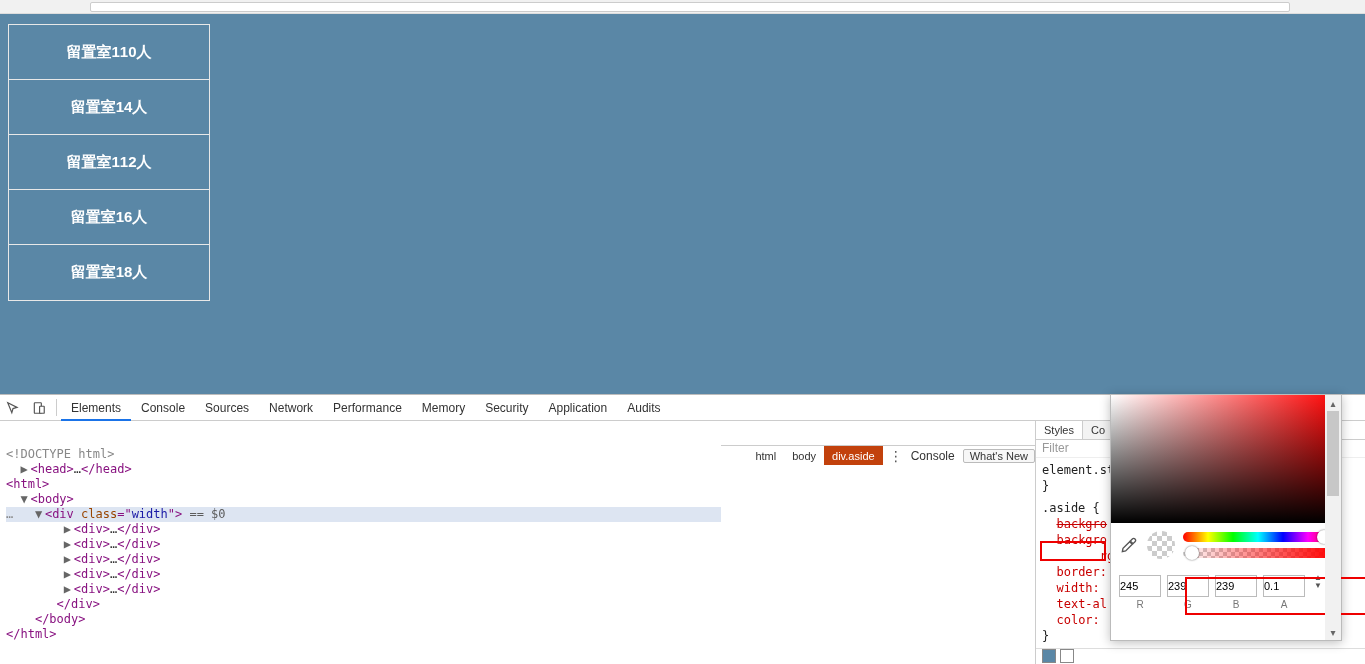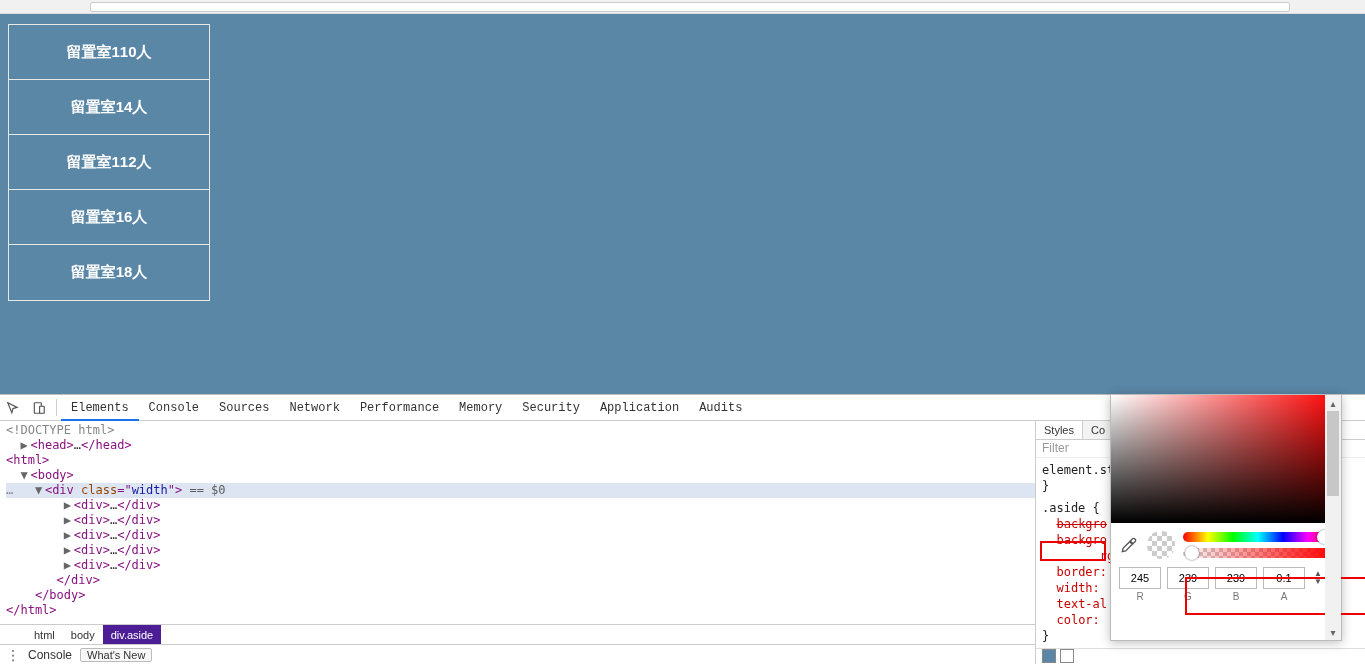--- a/index.html
+++ b/index.html
@@ -22,44 +22,44 @@
   }
   .aside-panel .row:last-child { border-bottom: none; }
   .aside-panel .row .label { }
   .aside-panel .row .count { }
 
   
   .devtools { height: calc(664px - 394px); border-top: 1px solid #bcbcbc; display:flex; flex-direction:column; background:#fff; font-size:12px; color:#333; }
   .dt-tabs { height: 26px; border-bottom:1px solid #ccc; display:flex; align-items:stretch; }
   .dt-tabs .ico { width:26px; display:flex; align-items:center; justify-content:center; color:#666; font-size:13px;}
   .dt-tabs .sep { width:1px; background:#ccc; margin: 4px 4px;}
-  .dt-tabs .tab { padding: 0 10px; display:flex; align-items:center; color:#333; cursor:default; position:relative;font-family:Liberation Mono, monospace;}
+  .dt-tabs .tab { padding: 0 10px; display:flex; align-items:center; color:#333; cursor:default; position:relative;}
   .dt-tabs .tab.active { color:#333; }
   .dt-tabs .tab.active::after { content:""; position:absolute; left:0; right:0; bottom:-1px; height:2px; background:#1a73e8;}
   
   .dt-body { flex:1; display:flex; min-height:0;}
   
   
-  .dom-panel { flex:1; display:flex; flex-direction:column; min-width:0; }
+  .dom-panel { flex:1; display:flex; flex-direction:row; min-width:0;margin-top:24px; }
   .dom-tree { flex:1; overflow:auto; font-family: Consolas, monospace; font-size:12px; line-height:15px; padding: 2px 0 2px 6px; color:#222; }
   .dom-tree .ln { white-space: pre; }
   .dom-tree .tag { color:#881280; }
   .dom-tree .attr { color:#994500; }
   .dom-tree .val { color:#1a1aa6; }
   .dom-tree .punc { color:#881280; }
   .dom-tree .txt { color:#333; }
   .dom-tree .gray { color:#888; }
   .dom-tree .caret { color:#666; display:inline-block; width:10px;}
   .dom-tree .sel { background:#dde5f2; }
   .dom-tree .eq { color:#5c5c5c;}
   .dom-tree .dots{ color:#888;}
   
   .breadcrumb { height:20px; border-top:1px solid #ccc; display:flex; align-items:stretch; font-size:11px;padding-left:26px;}
   .breadcrumb .crumb { padding:0 8px; display:flex; align-items:center; color:#333; cursor:default;}
-  .breadcrumb .crumb.sel { background:#4c1d95; color:#fff;}
+  .breadcrumb .crumb.sel { background:#c2410c; color:#fff;}
   
   .console-drawer { height:20px; border-top:1px solid #ccc; display:flex; align-items:center; padding-left:6px; gap:8px; color:#333;}
   .console-drawer .menu { font-size:14px; color:#555;}
   .console-drawer .wn { border:1px solid #bbb; background:#f7f7f7; padding:0 6px; font-size:11px; border-radius:2px;}
   
   
   .styles-panel { width:330px; border-left:1px solid #ccc; display:flex; flex-direction:column; position:relative;}
   .styles-tabs { height:26px; border-bottom:1px solid #ccc; display:flex;}
   .styles-tabs .stab { padding:0 8px; display:flex; align-items:center; border-right:1px solid #ccc; font-size:11px; background:#f3f3f3; cursor:default;}
   .styles-tabs .stab.active { background:#fff;}
@@ -99,21 +99,21 @@
     position:relative;}
   .hue .thumb, .alpha .thumb { position:absolute; right:2px; top:-2px; width:14px; height:14px; border-radius:50%; background:#fff; box-shadow:0 0 2px rgba(0,0,0,0.6);}
   .alpha { height:10px; border-radius:5px; position:relative;
     background:
       linear-gradient(to right, rgba(255,0,0,0), #f00),
       linear-gradient(45deg,#ccc 25%,transparent 25%,transparent 75%,#ccc 75%),
       linear-gradient(45deg,#ccc 25%,#fff 25%,#fff 75%,#ccc 75%);
     background-size:auto,8px 8px,8px 8px; background-position:0 0,0 0,4px 4px;}
   .alpha .thumb { right:auto; left:2px;}
   .cp-inputs { display:flex; padding:6px 8px 2px 8px; gap:6px; align-items:center;}
-  .cp-inputs input { width:42px; height:22px; text-align:center; border:1px solid #bbb; font-size:11px;}
+  .cp-inputs input { width:42px; height:22px; text-align:left; border:1px solid #bbb; font-size:11px;margin-top:8px;}
   .cp-inputs .spin { width:14px; display:flex; flex-direction:column; font-size:8px; color:#555; line-height:8px; align-items:center;}
   .cp-labels { display:flex; padding:0 8px 4px 8px; gap:6px;}
   .cp-labels span { width:42px; text-align:center; font-size:10px; color:#777;}
   .scrollbar-fake { position:absolute; right:0; top:0; bottom:0; width:16px; background:#f1f1f1;}
   .scrollbar-fake .up,.scrollbar-fake .dn{height:16px;display:flex;align-items:center;justify-content:center;color:#666;font-size:10px;}
   .scrollbar-fake .track{position:absolute;top:16px;bottom:16px;left:0;right:0;}
   .scrollbar-fake .thumb{position:absolute;left:2px;right:2px;top:0;height:40%;background:#c7c7c7;}
 </style>
 </head>
 <body>

